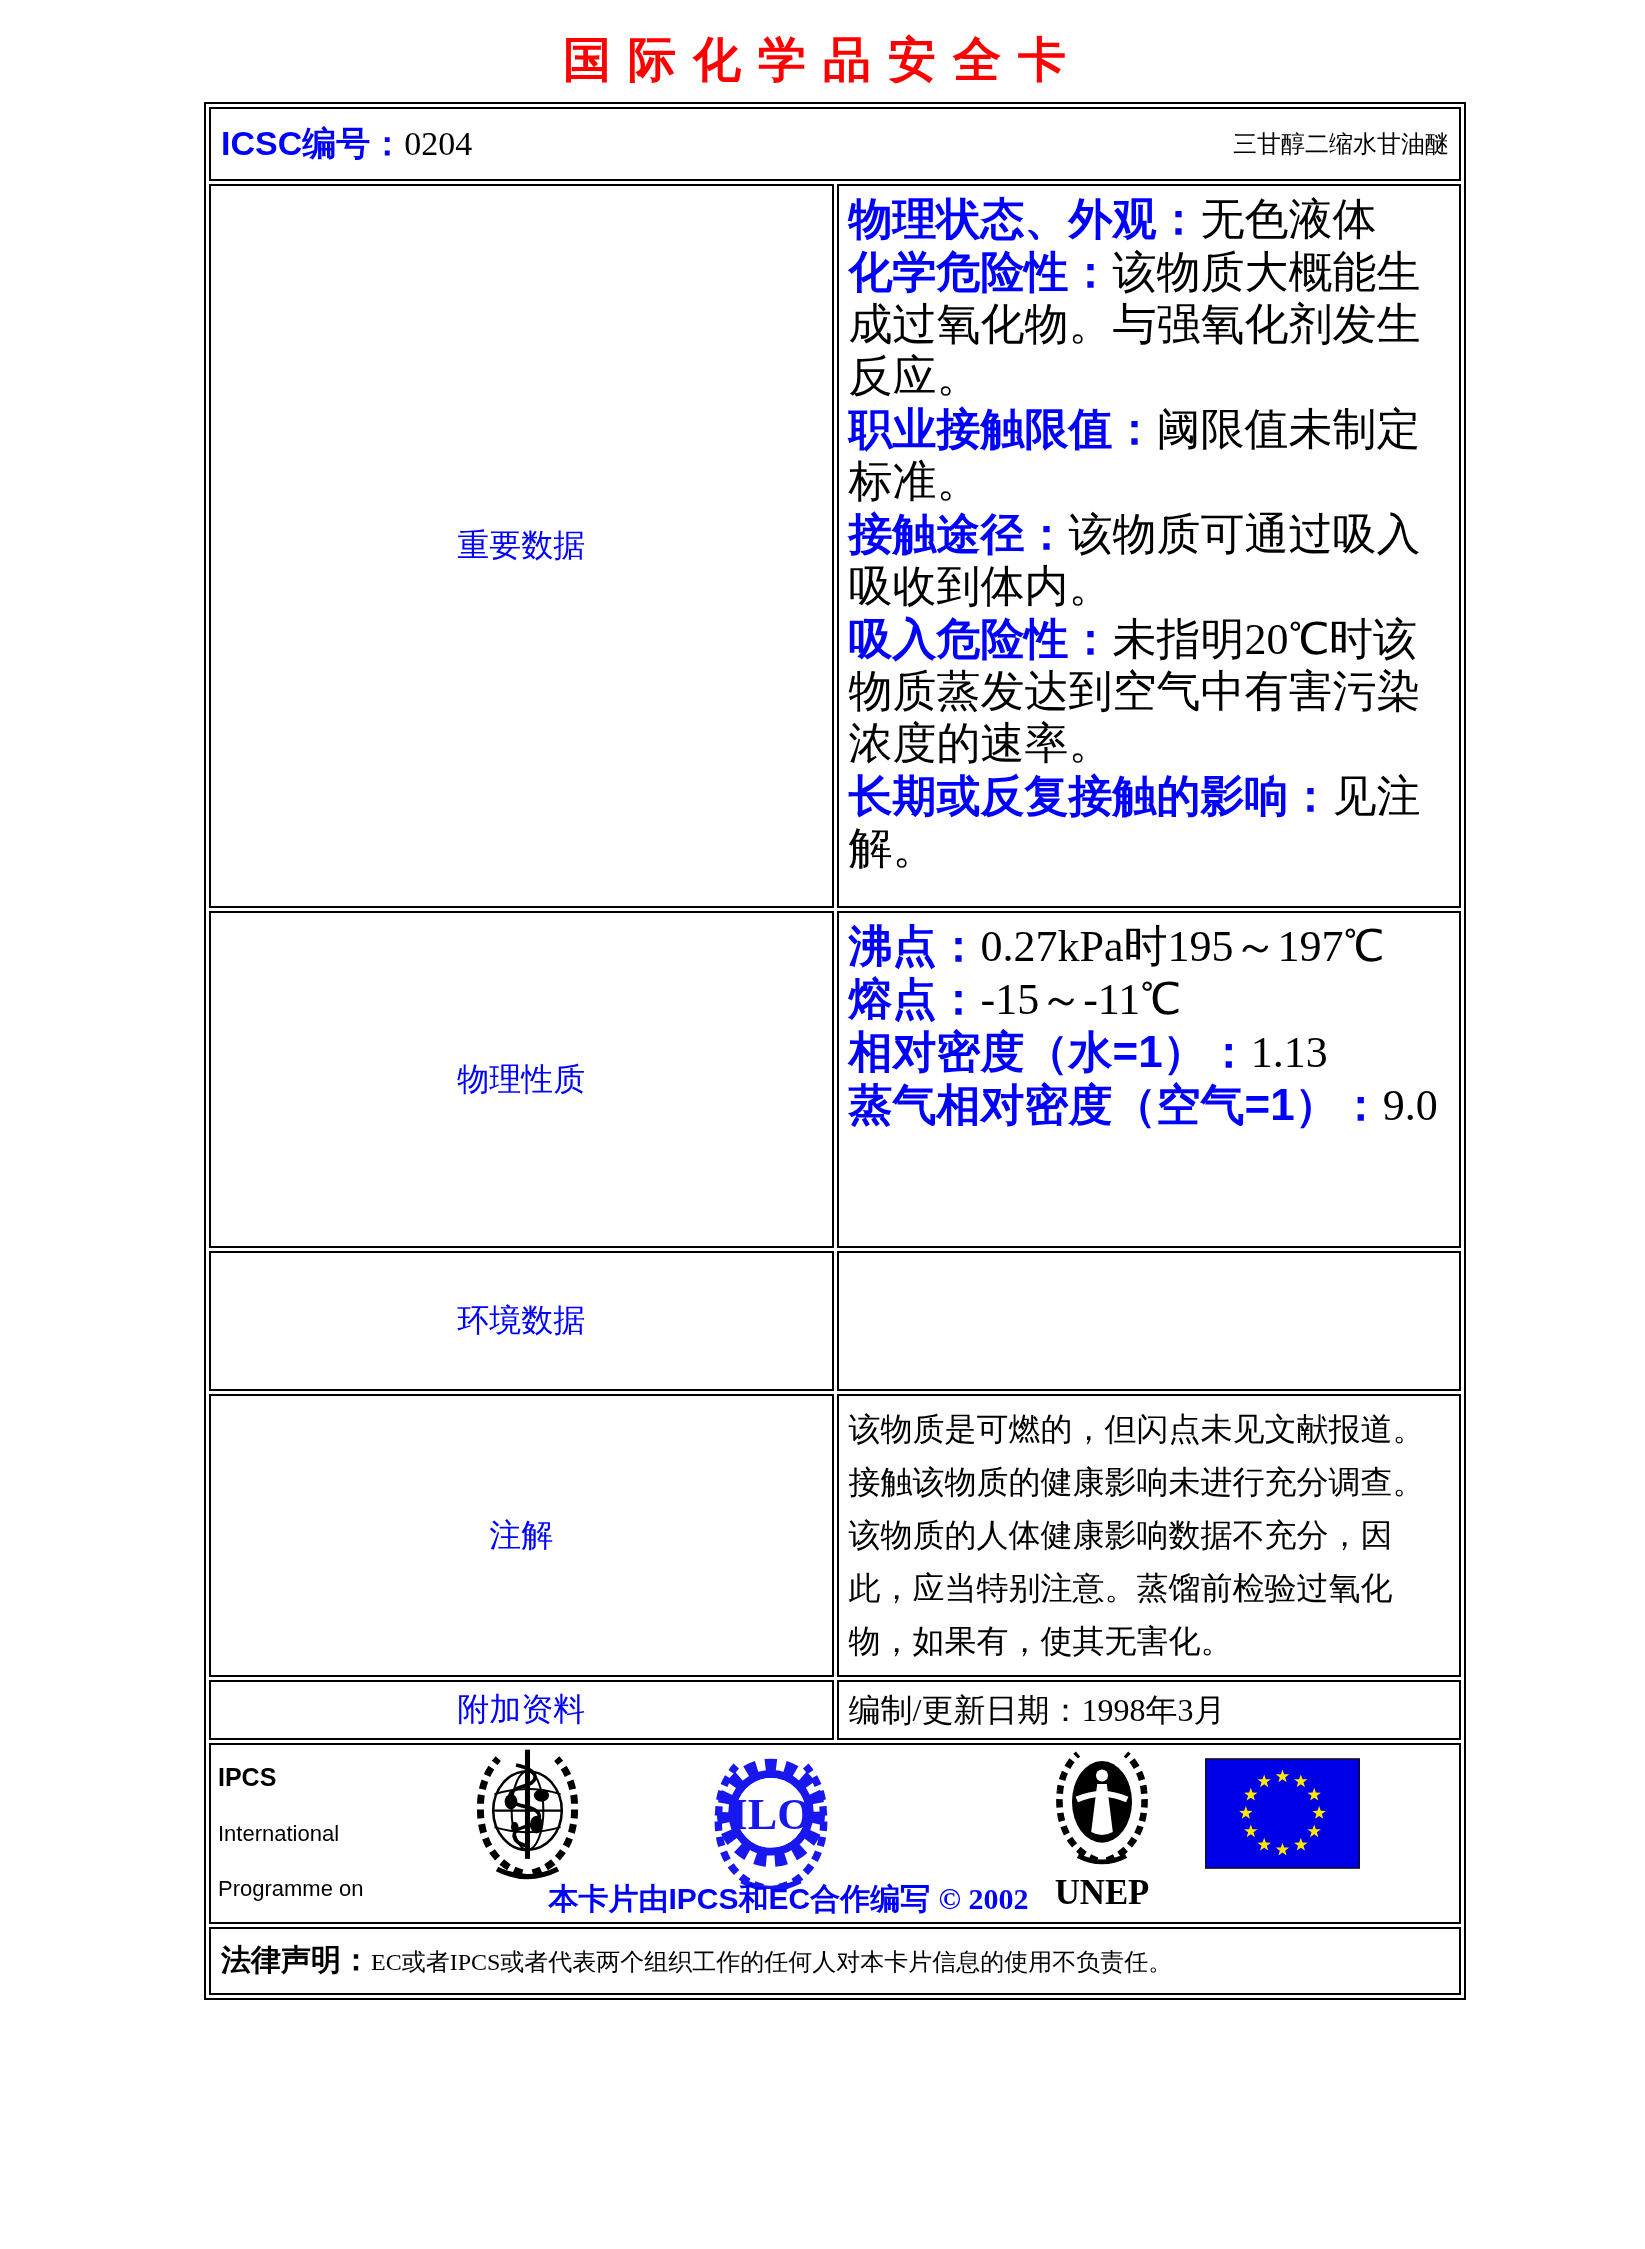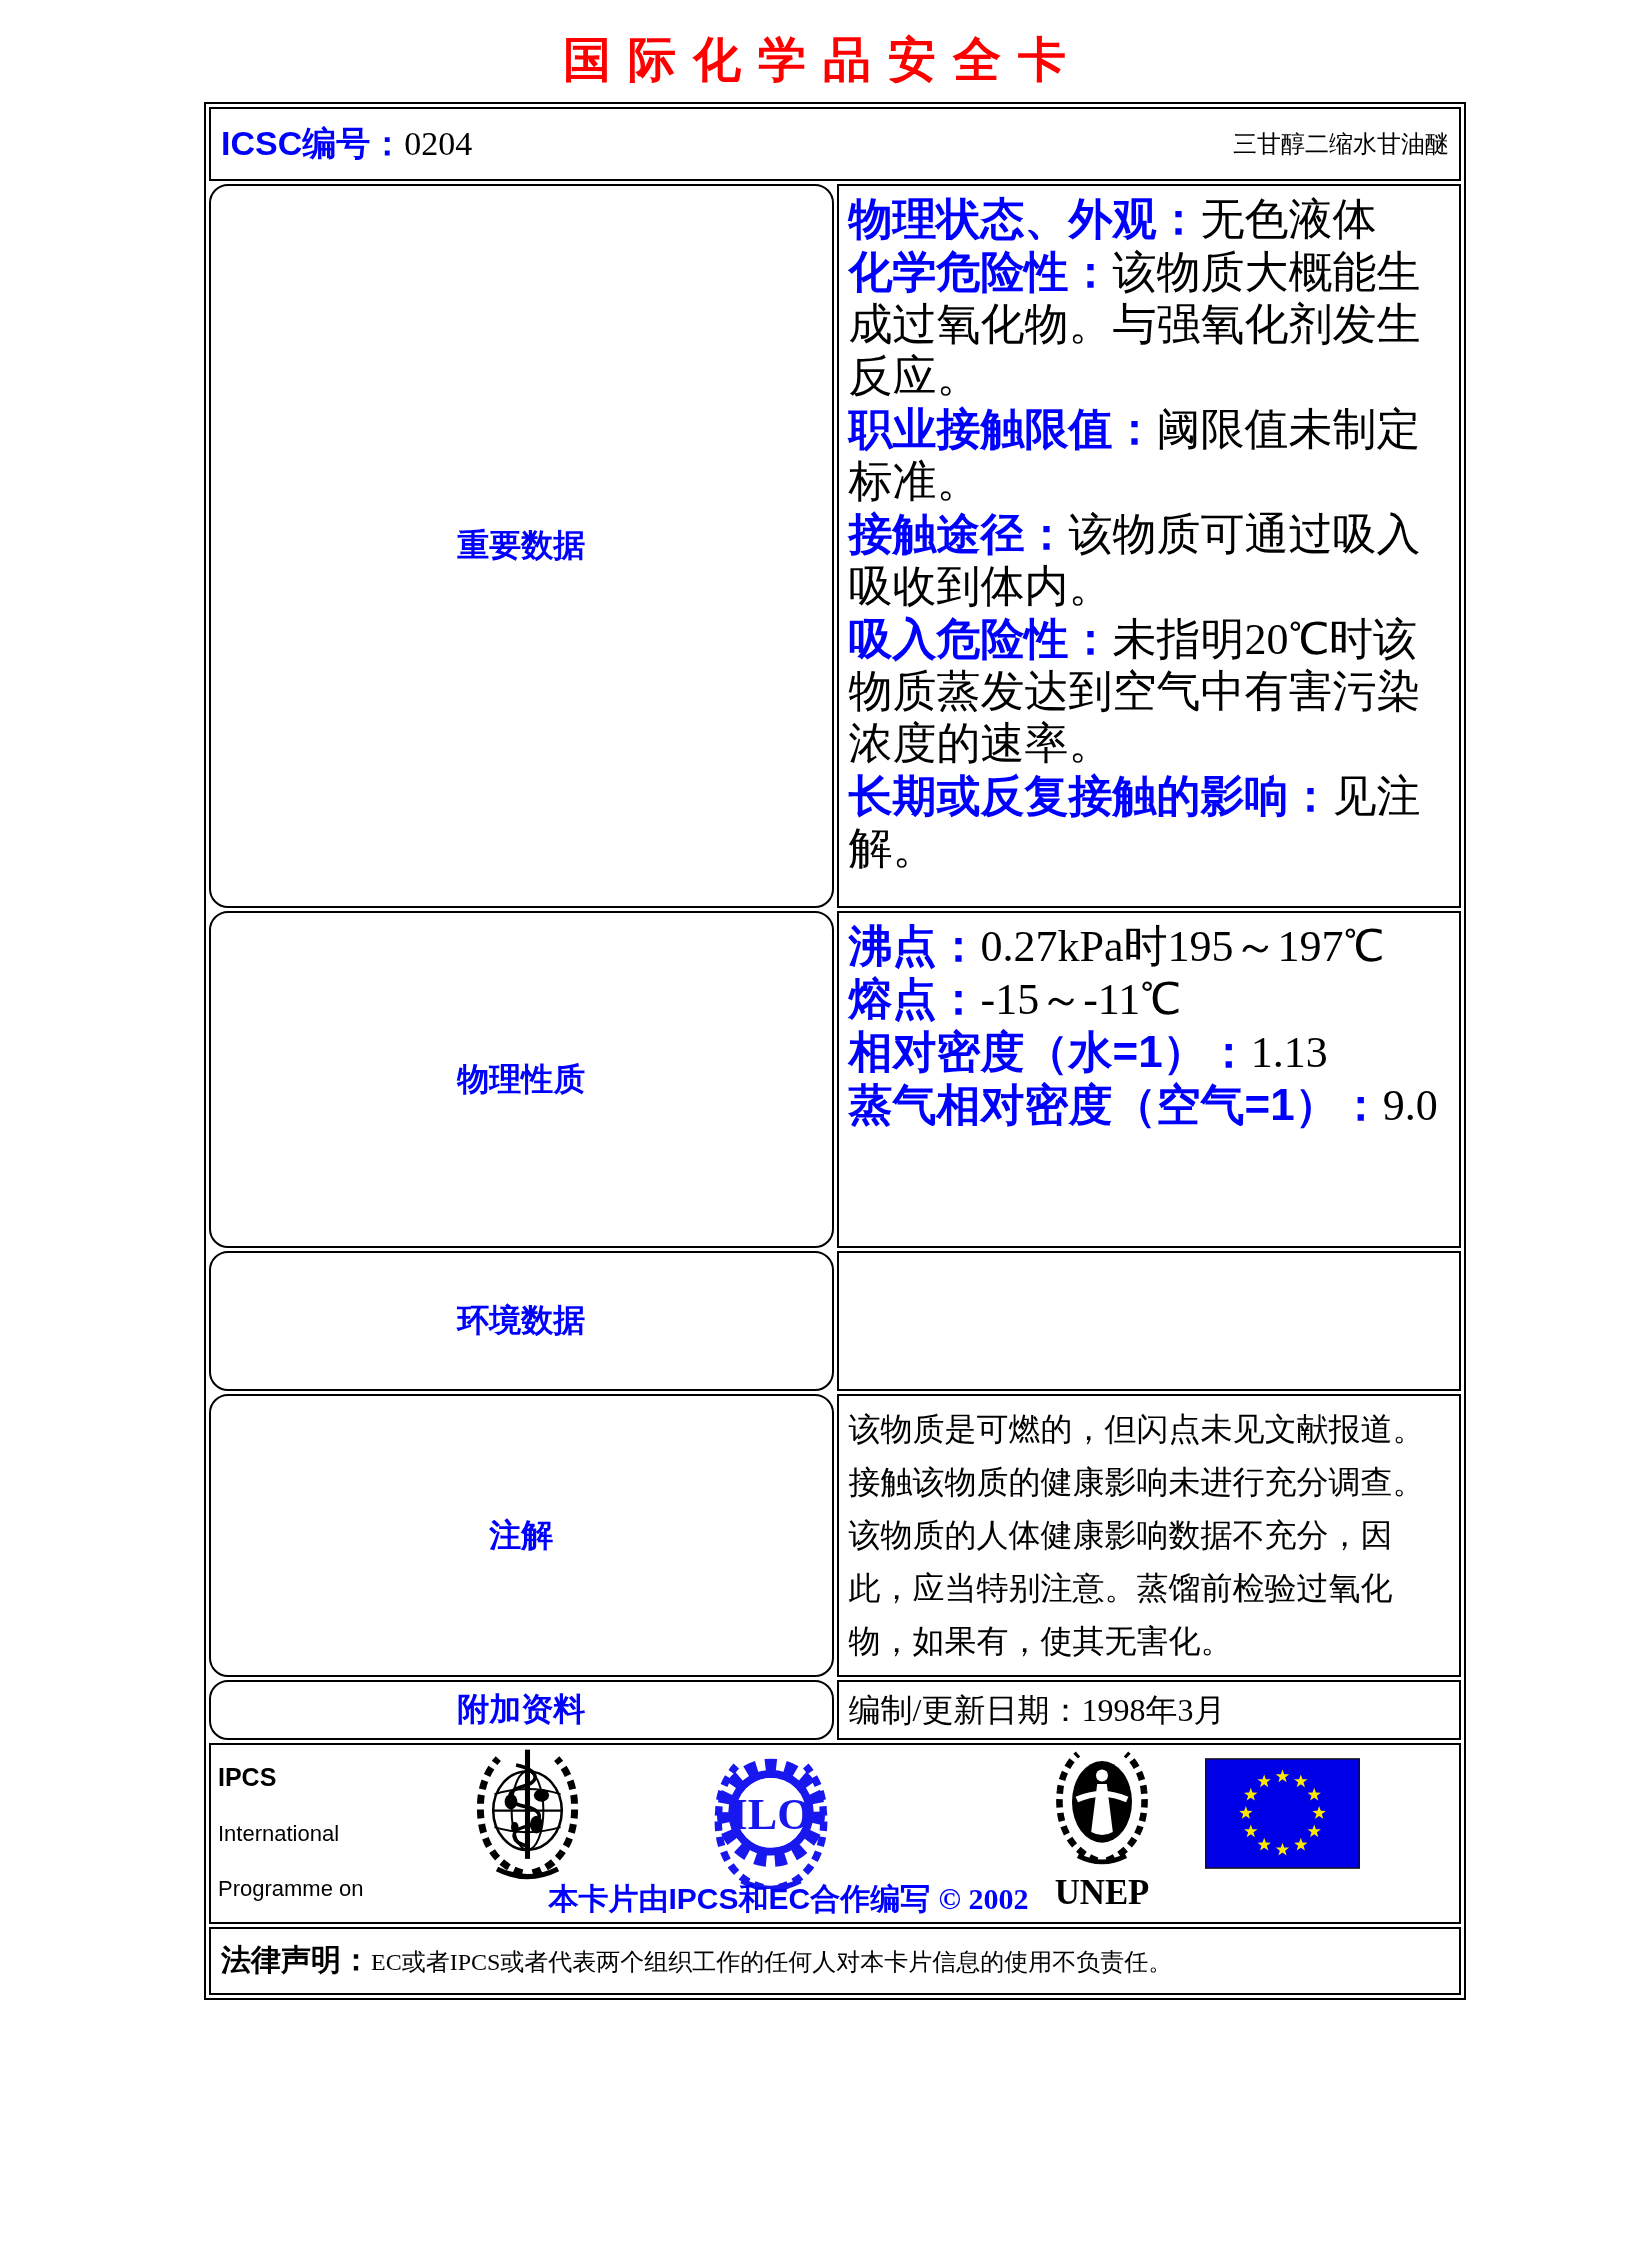--- a/index.html
+++ b/index.html
@@ -9,22 +9,22 @@
   
   .page-title{margin:35px 0 18.3px 0;text-align:center;color:#ff0000;
     font-family:"Liberation Serif",serif;font-weight:bold;
     font-size:48px;letter-spacing:17px;line-height:49px;}
 
   
   table.card{border-collapse:separate;border-spacing:3.5px;table-layout:fixed;
     margin-left:204px;width:1262px;background:#fff;border:2.8px solid #000;}
   table.card td{border:2.1px solid #000;background:#fff;overflow:hidden;}
   td.lbl{width:180px;text-align:center;vertical-align:middle;
-    color:#0000ff;font-weight:bold;font-size:32px;
-    font-family:"Liberation Sans",sans-serif;border-radius:19px;}
+    color:#0000ff;font-weight:normal;font-size:32px;
+    font-family:"Liberation Sans",sans-serif;}
   td.content{vertical-align:top;padding:7px 10px;}
   .entry{font-size:44px;line-height:52px;}
   .entry .k{color:#0000ff;font-weight:bold;font-family:"Liberation Sans",sans-serif;}
   .entry .v{color:#000;font-family:"Liberation Serif",serif;}
 
   
   td.hdr{padding:4px 10px;vertical-align:middle;}
   .hdr-flex{display:flex;justify-content:space-between;align-items:center;}
   .hdr-left .k{color:#0000ff;font-weight:bold;font-size:34px;
     font-family:"Liberation Sans",sans-serif;}

